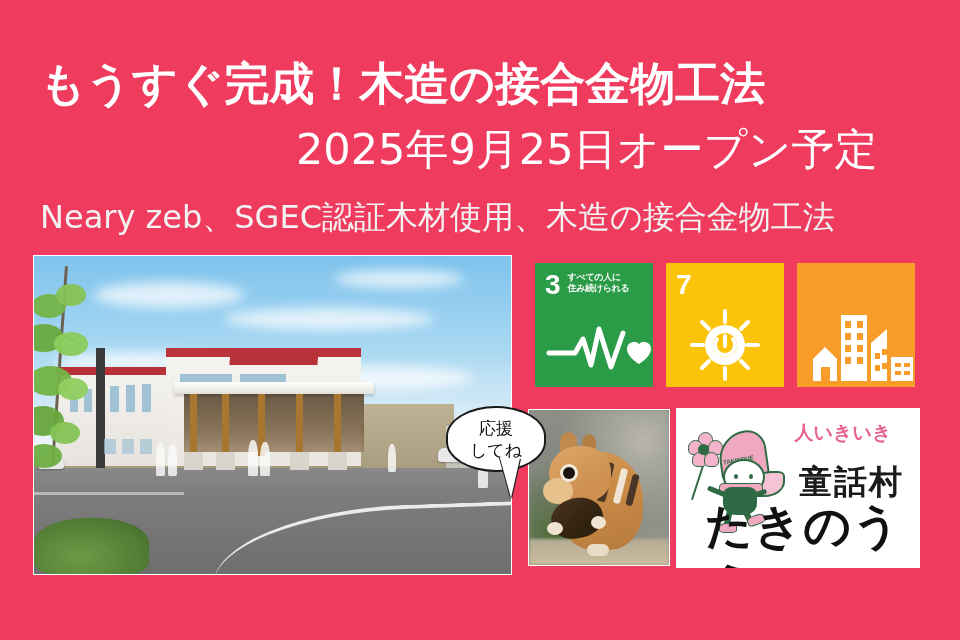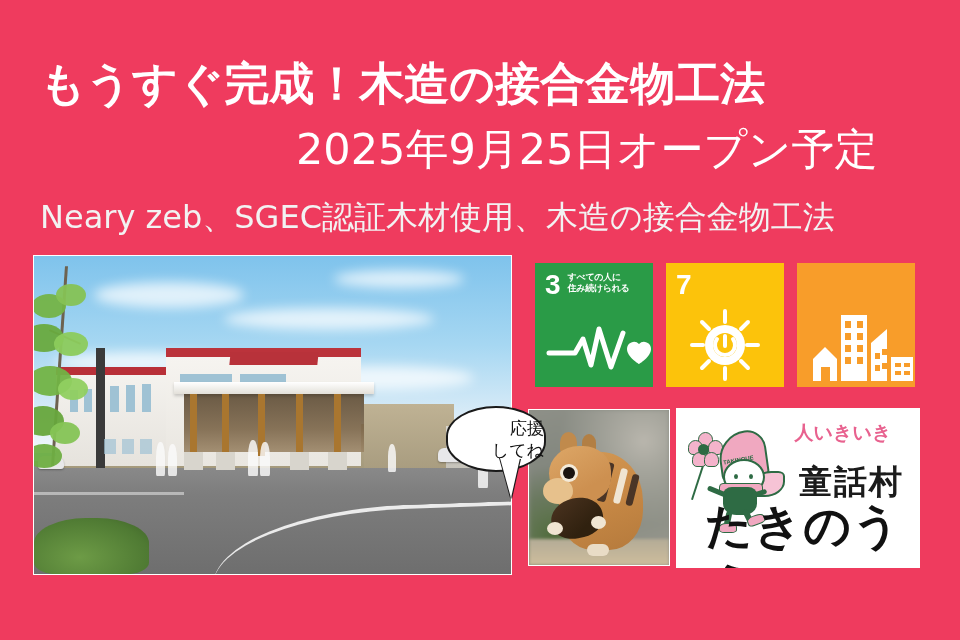--- a/index.html
+++ b/index.html
@@ -129,21 +129,21 @@
     position:absolute;left:-10px;top:10px;width:120px;height:215px;
   }
   .leaf{position:absolute;border-radius:50%;background:#74b346;opacity:.95;}
   .branch{position:absolute;background:#6d6250;}
 
   
   .bubble{
     position:absolute;left:446px;top:406px;width:96px;height:62px;
     background:#ffffff;border-radius:50%/46%;
     border:2px solid #1a1a1a;
-    display:flex;flex-direction:column;align-items:flex-end;justify-content:center;
+    display:flex;flex-direction:column;align-items:center;justify-content:center;
     z-index:6;
   }
   .bubble span{
     font-size:17px;line-height:22px;color:#111;font-weight:500;
     font-family:"DejaVu Sans","Liberation Sans",sans-serif;
   }
   .bubble .tail{
     position:absolute;left:52px;top:50px;width:0;height:0;
     border-left:11px solid transparent;border-right:9px solid transparent;
     border-top:40px solid #ffffff;

